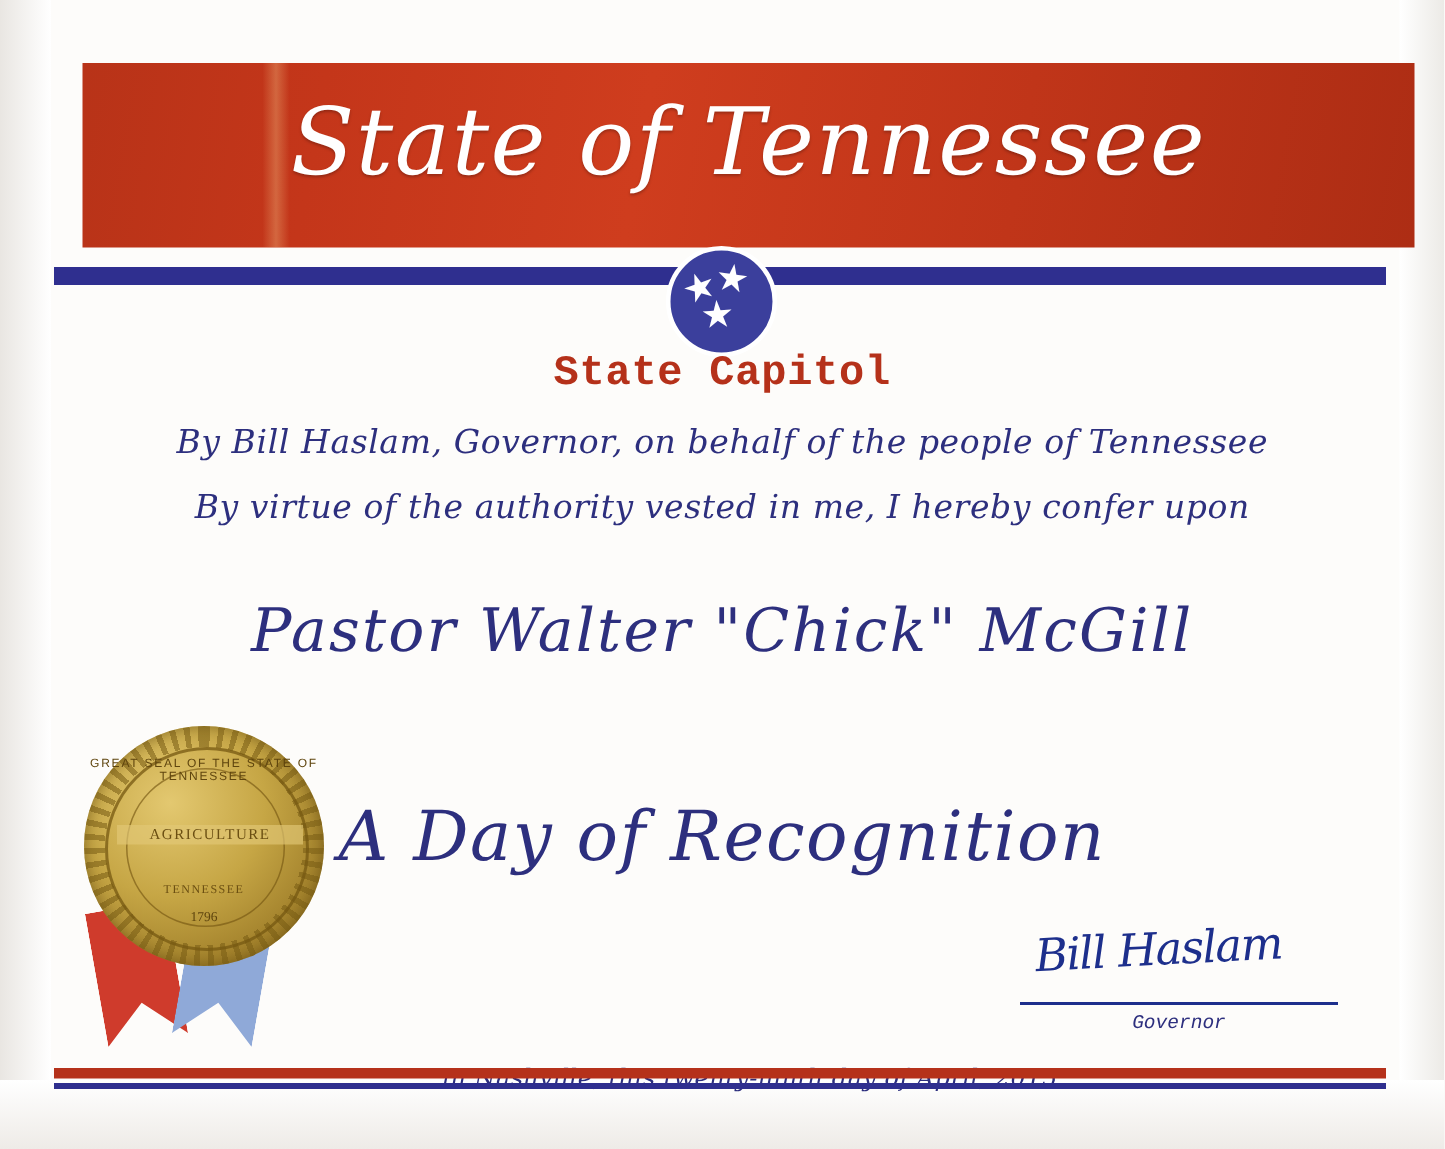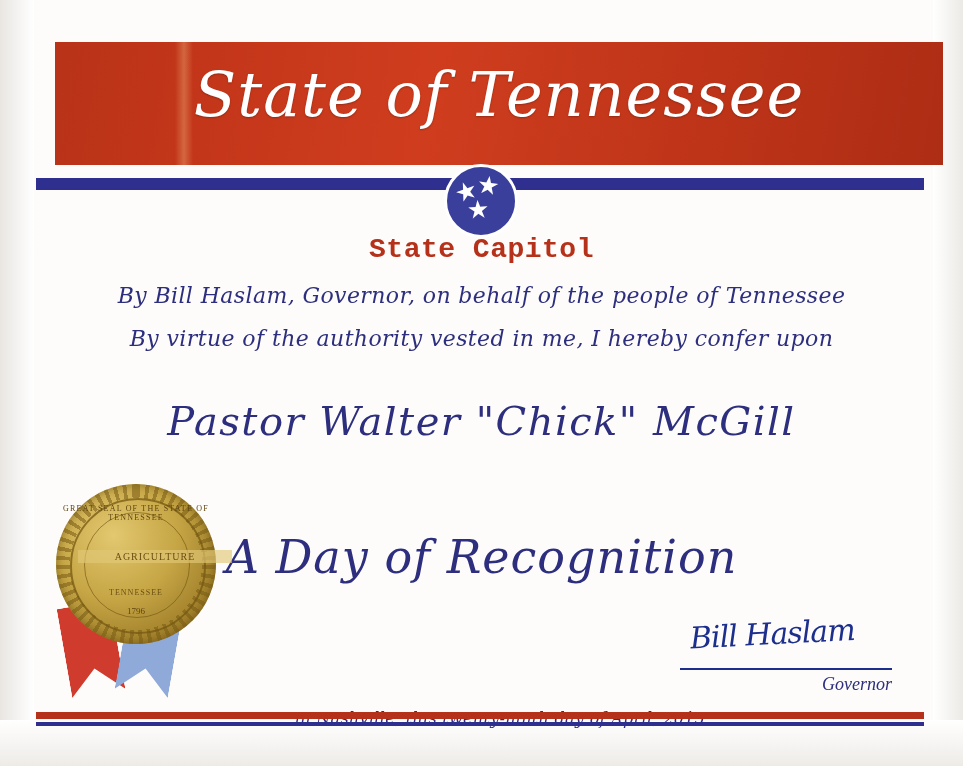--- a/index.html
+++ b/index.html
@@ -233,39 +233,39 @@
     position: absolute;
     left: 22px;
     top: 66px;
     width: 124px;
     text-align: center;
     font-family: "Liberation Serif", serif;
     font-size: 10px;
     letter-spacing: 1px;
     color: #6b4f12;
     background: rgba(226,199,118,0.65);
-    padding: 1px 15px;
+    padding: 1px 0;
   }
   .seal-band2 {
     position: absolute;
     left: 30px;
     top: 104px;
     width: 100px;
     text-align: center;
     font-family: "Liberation Serif", serif;
     font-size: 8px;
     letter-spacing: 1px;
     color: #6b4f12;
   }
   .seal-arc-top, .seal-arc-bottom {
     position: absolute;
     left: 0;
     width: 160px;
     text-align: center;
-    font-family: Liberation Serif, serif;
+    font-family: Liberation Sans, sans-serif;
     font-size: 8px;
     letter-spacing: 1.2px;
     color: #5f450e;
   }
   .seal-arc-top { top: 20px; }
   .seal-year {
     position: absolute;
     left: 0;
     top: 122px;
     width: 160px;
@@ -298,24 +298,24 @@
     top: 668px;
     width: 212px;
     height: 2px;
     background: #1d2f8c;
   }
   .sig-label {
     position: absolute;
     left: 680px;
     top: 674px;
     width: 212px;
-    text-align: right;
-    font-family: Liberation Serif, serif;
+    text-align: center;
+    font-family: Liberation Mono, monospace;
     font-style: italic;
-    font-size: 18px;
+    font-size: 13px;
     color: #2d2f7e;
   }
 
   
   .bottom-red {
     position: absolute;
     left: 36px;
     top: 712px;
     width: 888px;
     height: 7px;

